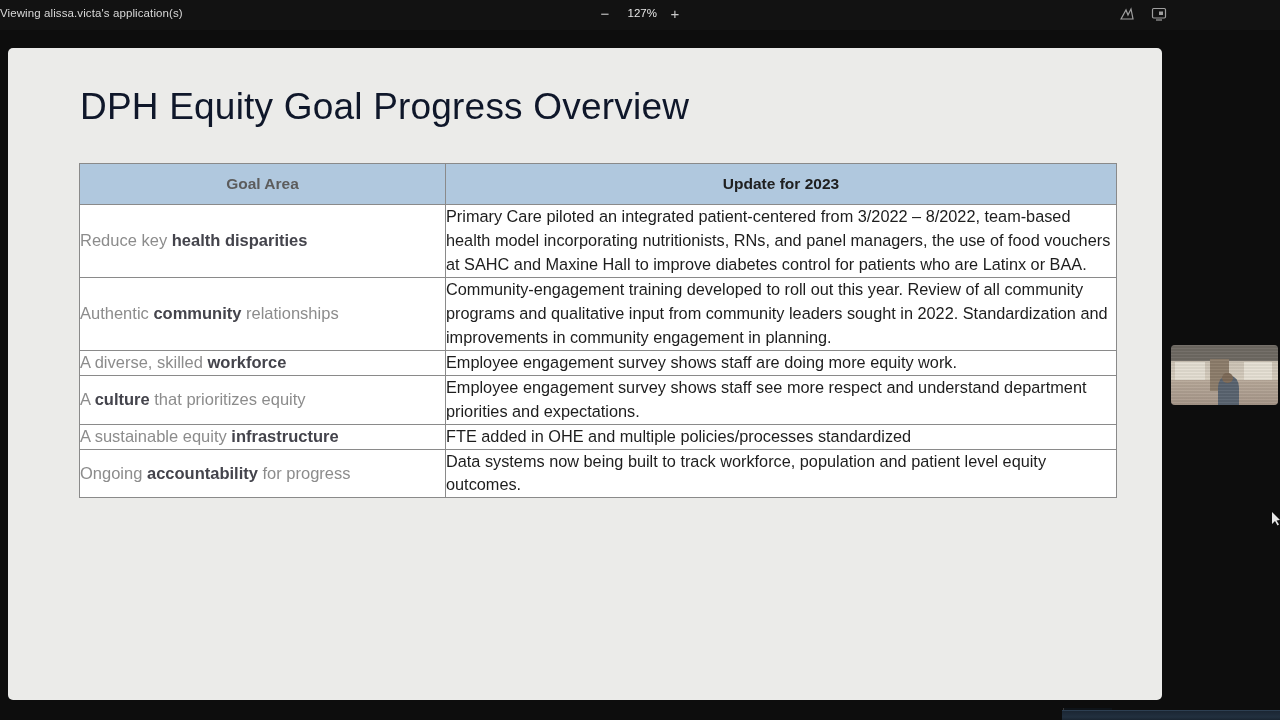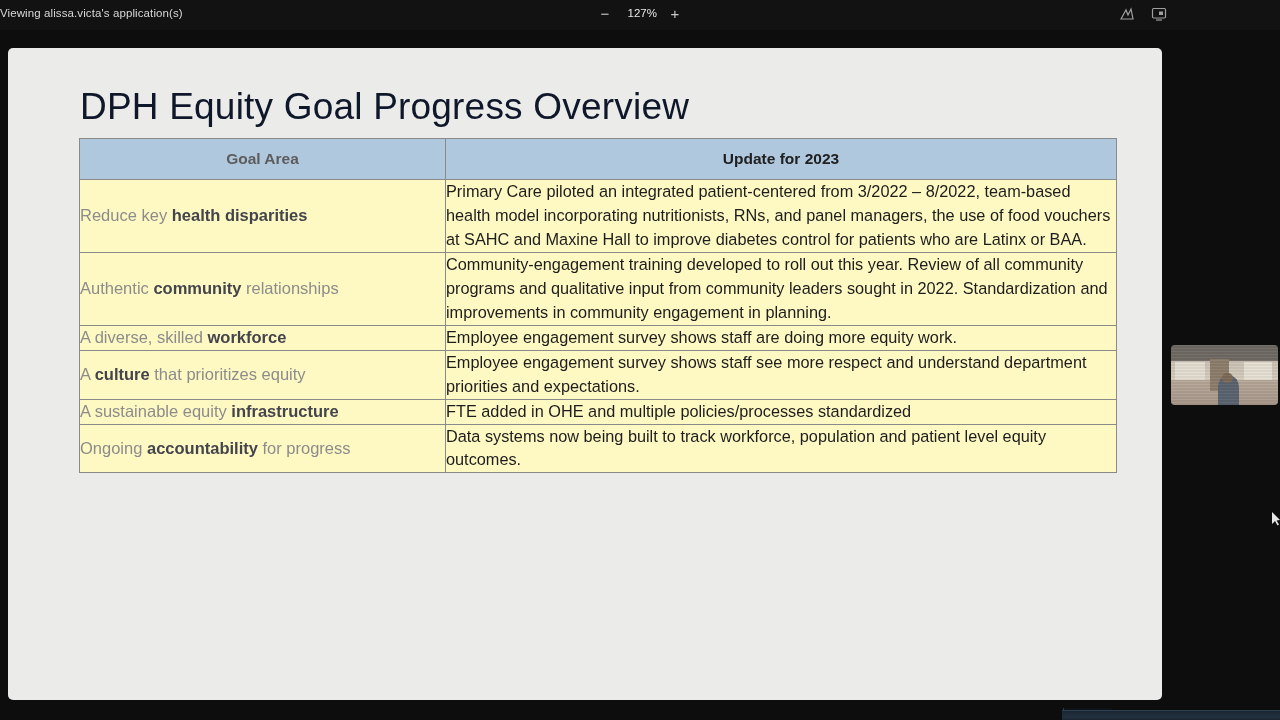--- a/index.html
+++ b/index.html
@@ -104,21 +104,21 @@
     color: #0f172a;
     letter-spacing: .2px;
     white-space: nowrap;
     font-weight: 400;
   }
 
   
   .goal-table {
     position: absolute;
     left: 71px;
-    top: 90px;
+    top: 115px;
     width: 1037px;
     border-collapse: collapse;
     table-layout: fixed;
     background: #ededeb;
     border: 1px solid #7f7f7f;
   }
   .goal-table col.c1 { width: 366px; }
   .goal-table col.c2 { width: 671px; }
 
   .goal-table th,
@@ -132,21 +132,21 @@
     background: #b0c8de;
     height: 40px;
     text-align: center;
     font-size: 15.5px;
     font-weight: bold;
   }
   .th-goal  { color: #5c5c5c; }
   .th-update{ color: #202020; margin-top: 16px; }
 
   .goal-table tbody td {
-    background: #fef9c3;
+    background: #ffffff;
   }
   .cell-goal {
     padding: 10px 14px 10px 13px;
     font-size: 16.5px;
     color: #8c8c8c;
     line-height: 1.3;
   }
   .cell-goal b {
     color: #44444c;
     font-weight: bold;

